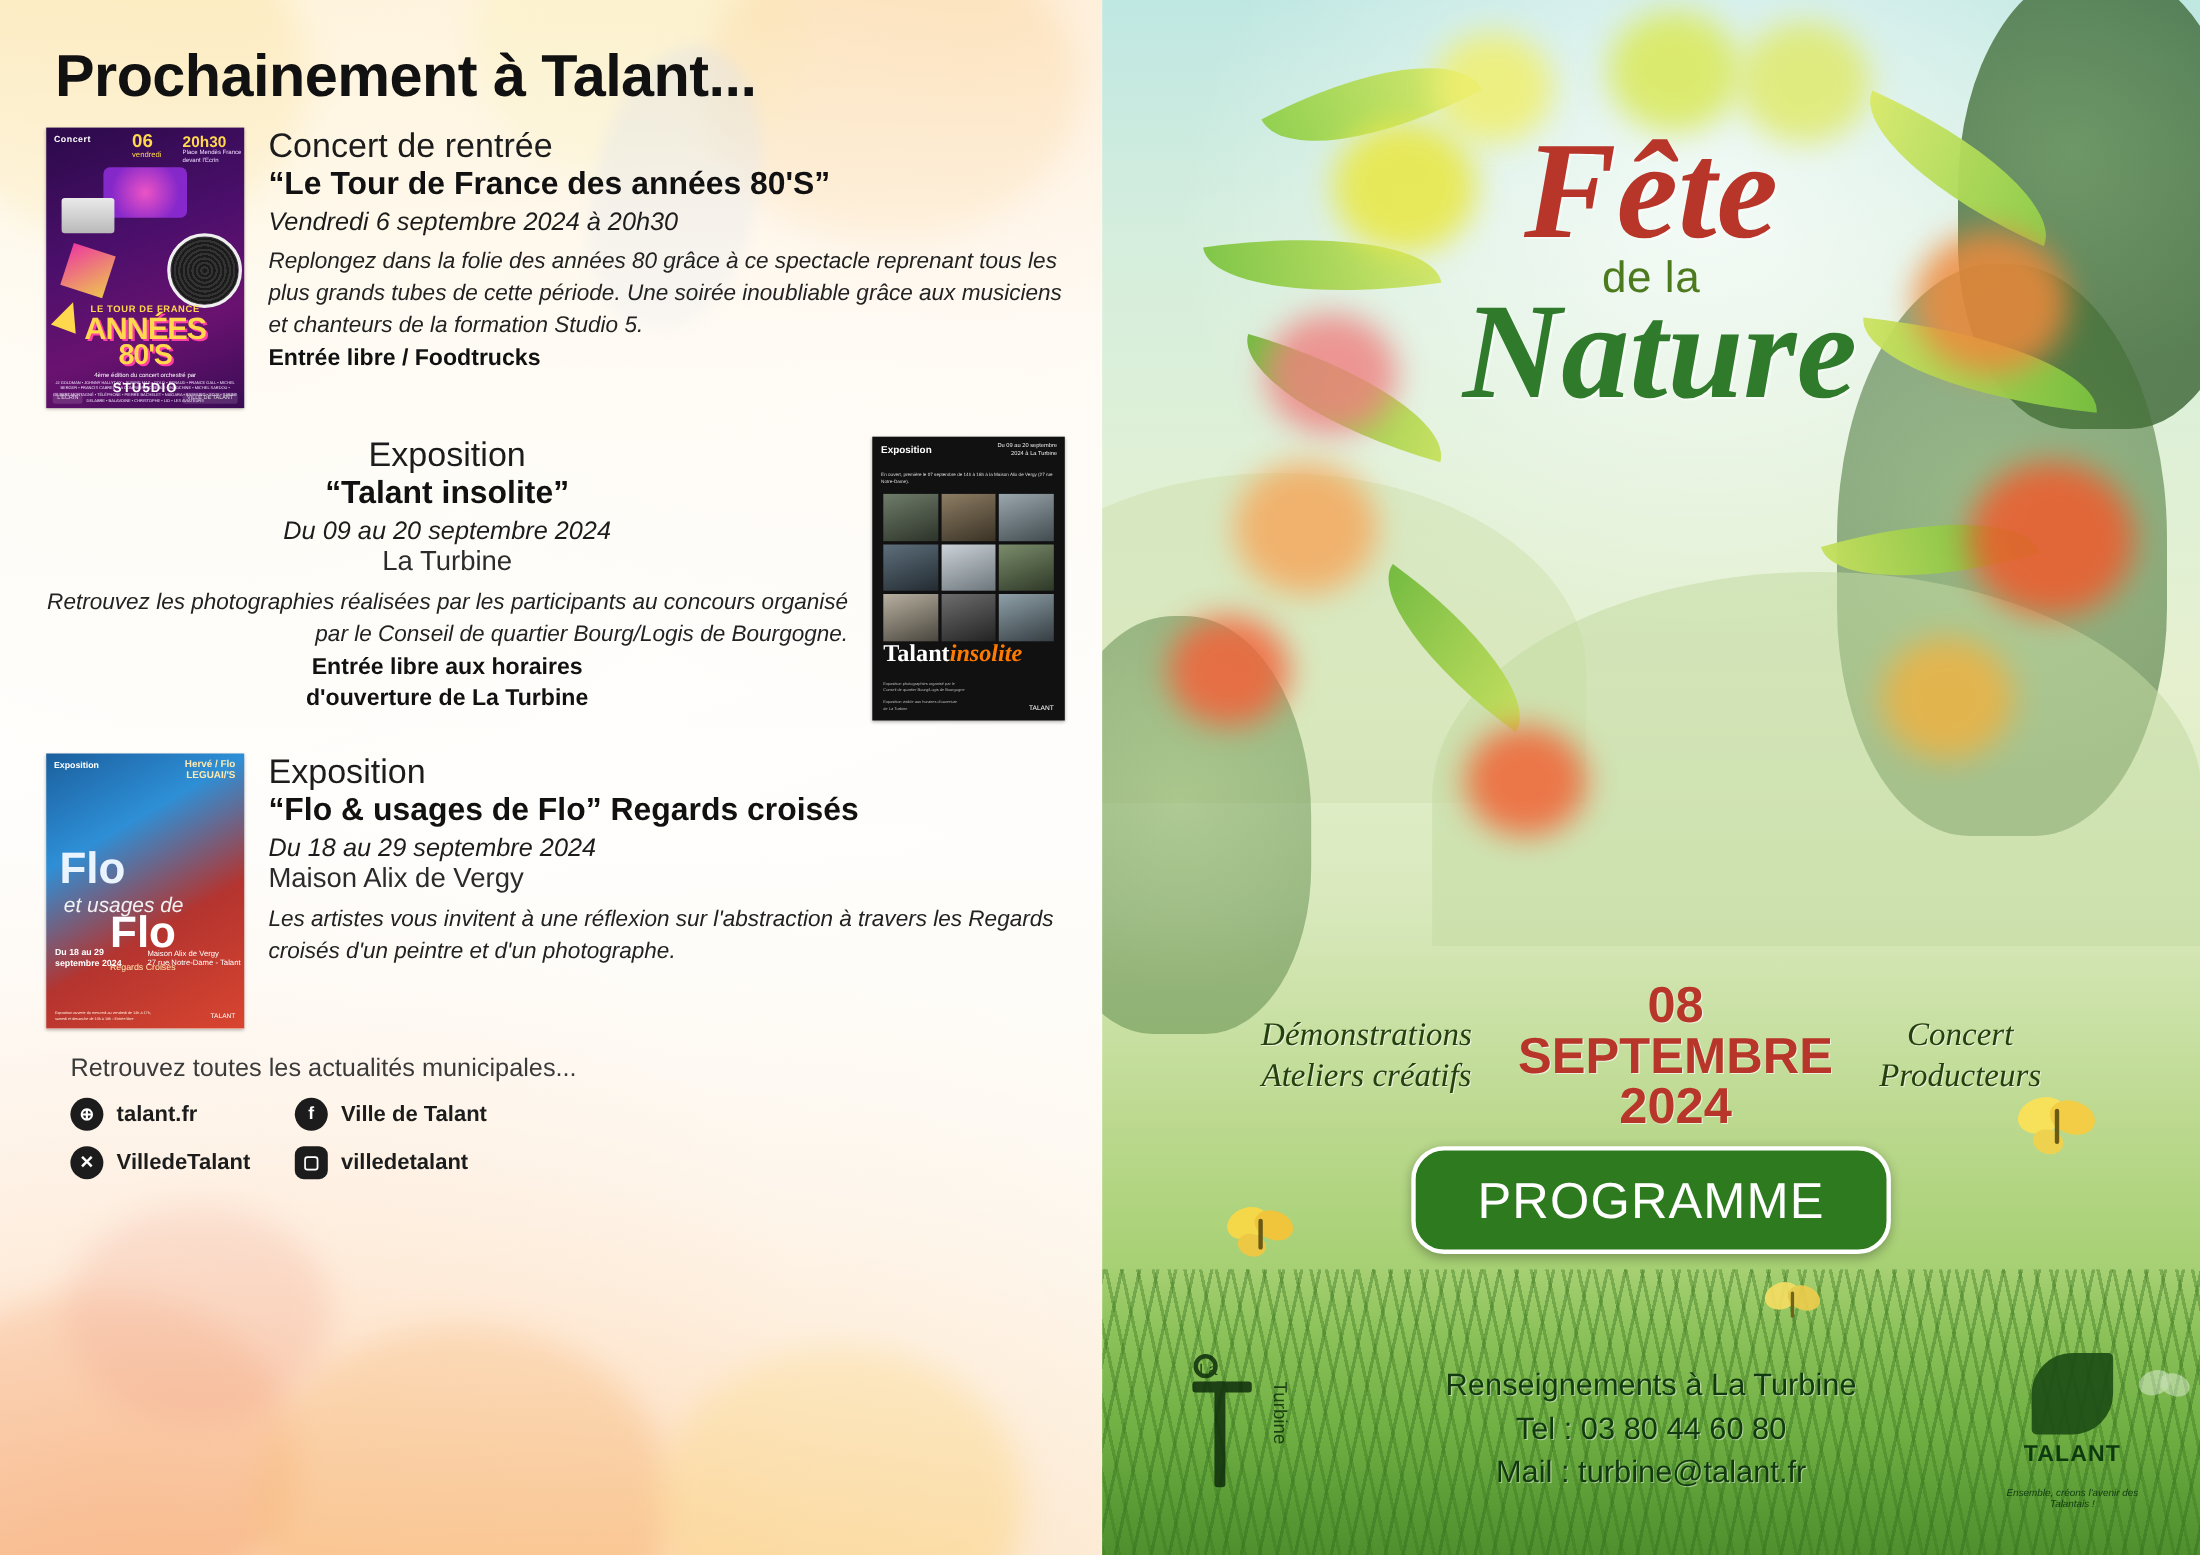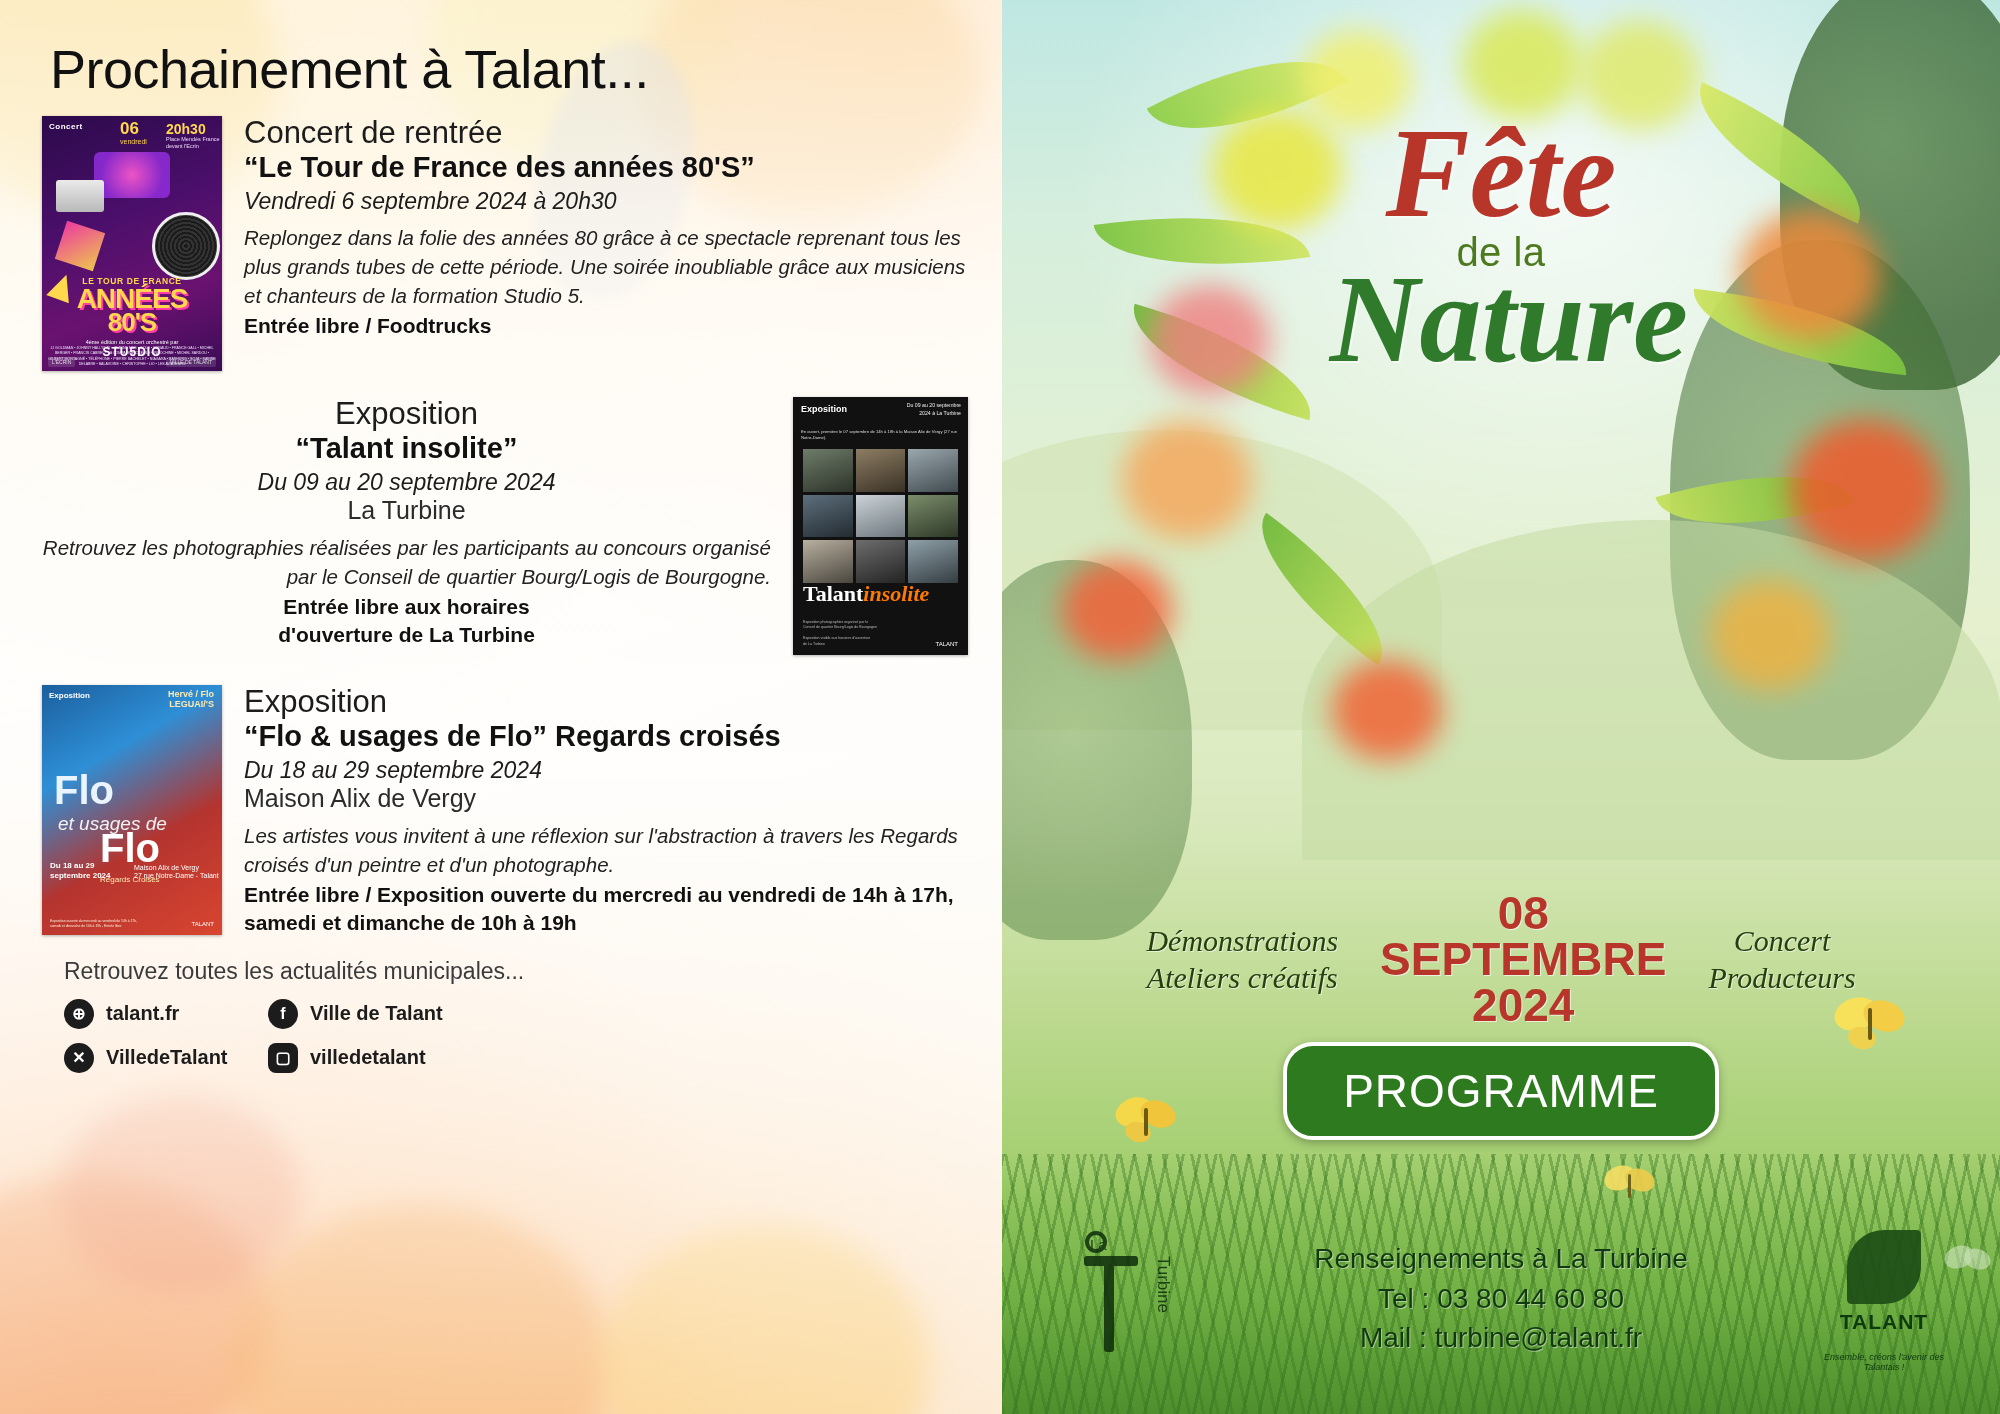--- a/index.html
+++ b/index.html
@@ -54,21 +54,21 @@
     pointer-events: none;
   }
   .left-content {
     position: relative;
     z-index: 5;
     padding: 26px 34px 0 42px;
   }
 
   .main-title {
     font-size: 54px;
-    font-weight: normal;
+    font-weight: bold;
     color: #111;
     letter-spacing: -0.5px;
     margin: 12px 0 16px 8px;
   }
 
   .event {
     position: relative;
     margin-bottom: 4px;
   }
   .event-row {
@@ -423,21 +423,20 @@
 samedi et dimanche de 10h à 19h - Entrée libre</div>
             <div class="p3-logo">TALANT</div>
           </div>
 
           <div class="event-text">
             <div class="ev-kicker">Exposition</div>
             <div class="ev-title">“Flo &amp; usages de Flo” Regards croisés</div>
             <div class="ev-when">Du 18 au 29 septembre 2024</div>
             <div class="ev-where">Maison Alix de Vergy</div>
             <div class="ev-desc">Les artistes vous invitent à une réflexion sur l'abstraction à travers les Regards croisés d'un peintre et d'un photographe.</div>
-            <div class="ev-note">Entrée libre / Exposition ouverte du mercredi au vendredi de 14h à 17h, samedi et dimanche de 10h à 19h</div>
           </div>
         </div>
       </div>
 
       <div class="left-footer">
         <div class="footer-lead">Retrouvez toutes les actualités municipales...</div>
         <div class="social-grid">
           <div class="social">
             <div class="soc-ic">⊕</div>
             <div class="soc-label">talant.fr</div>

